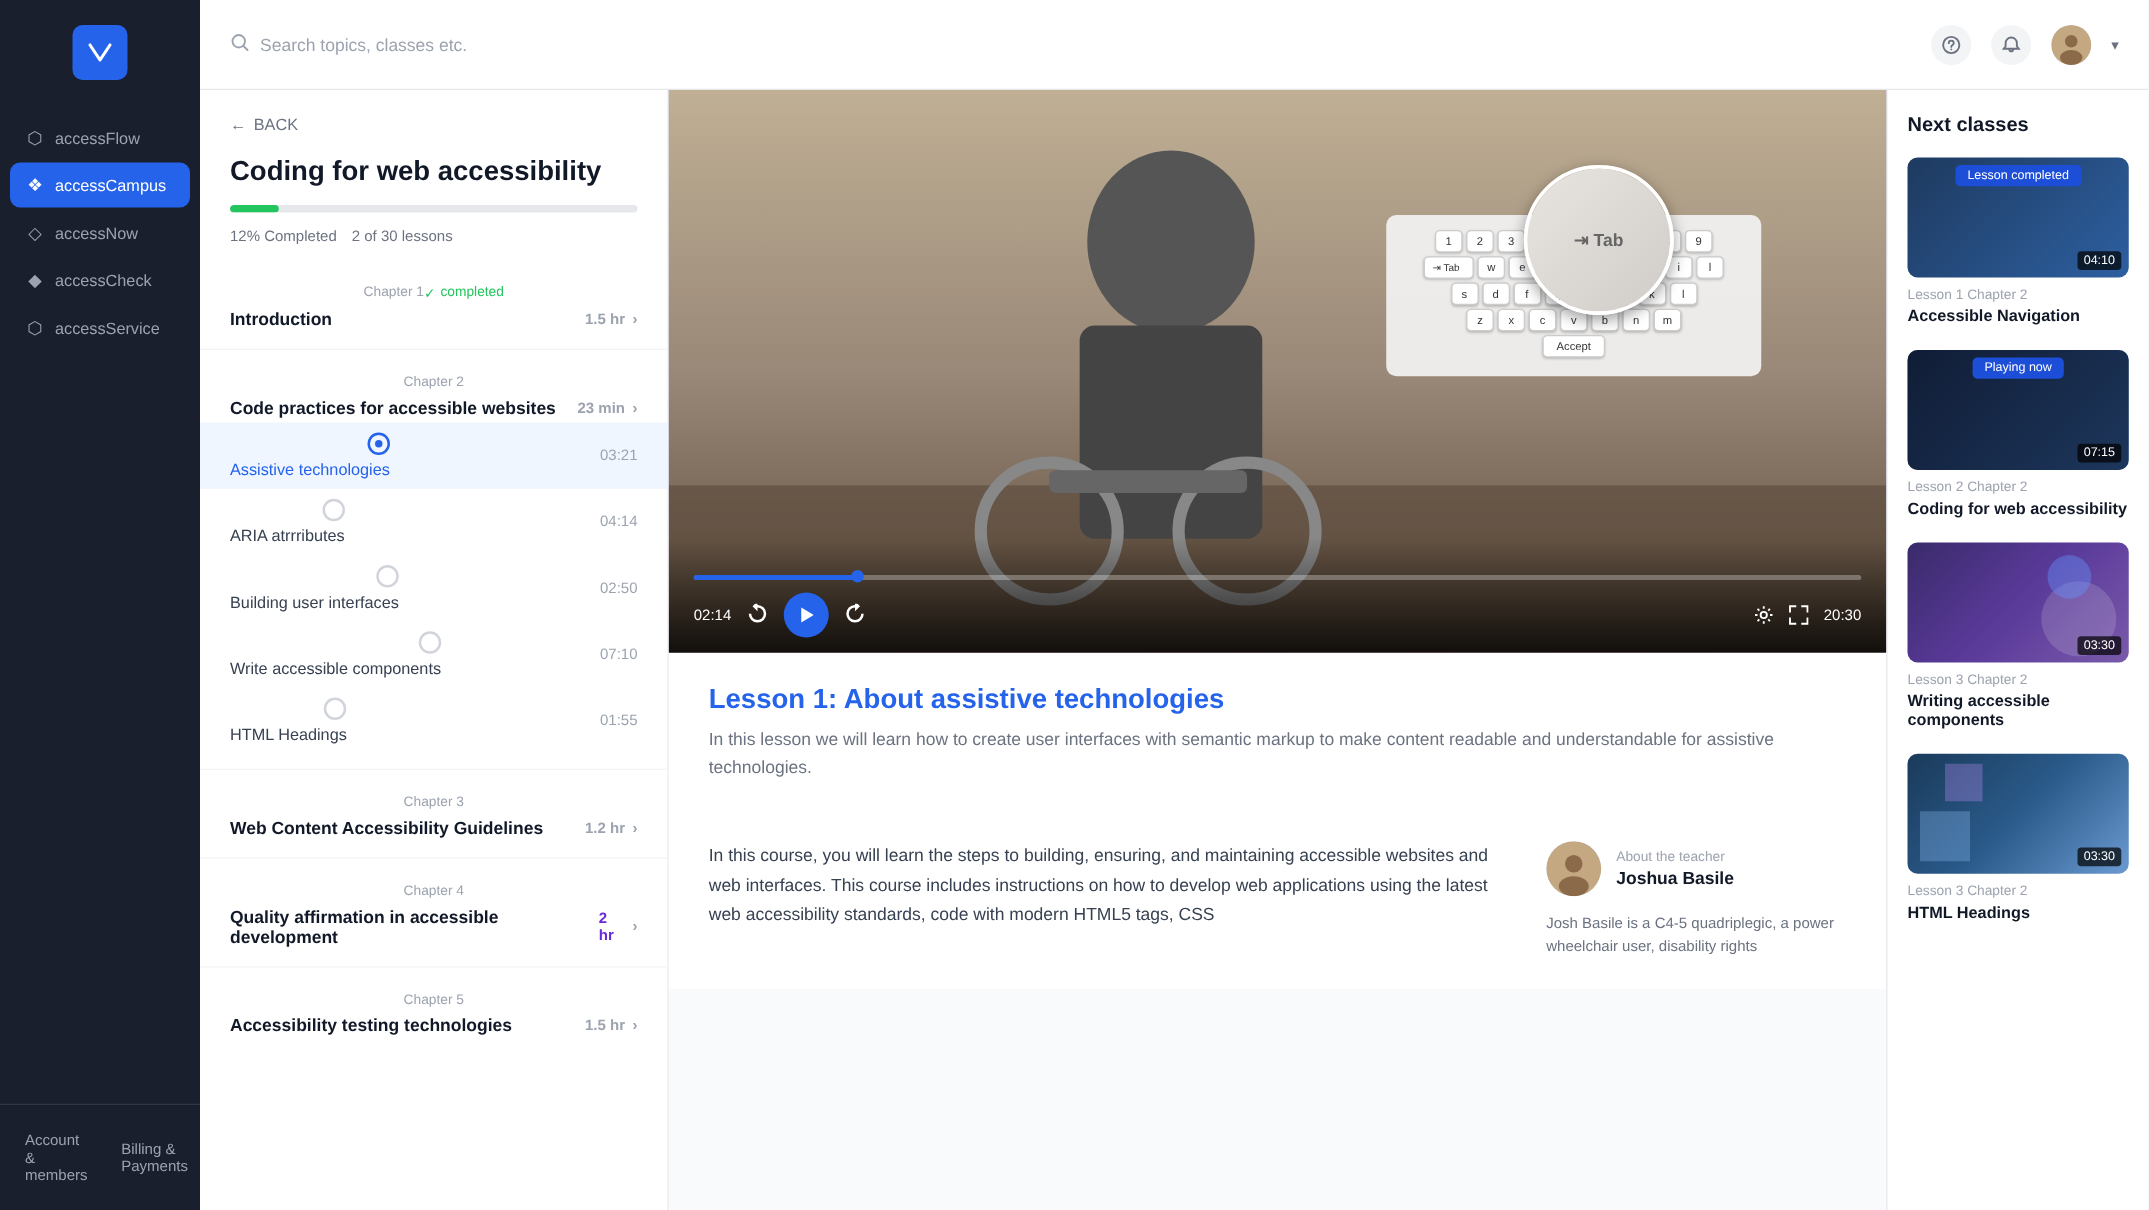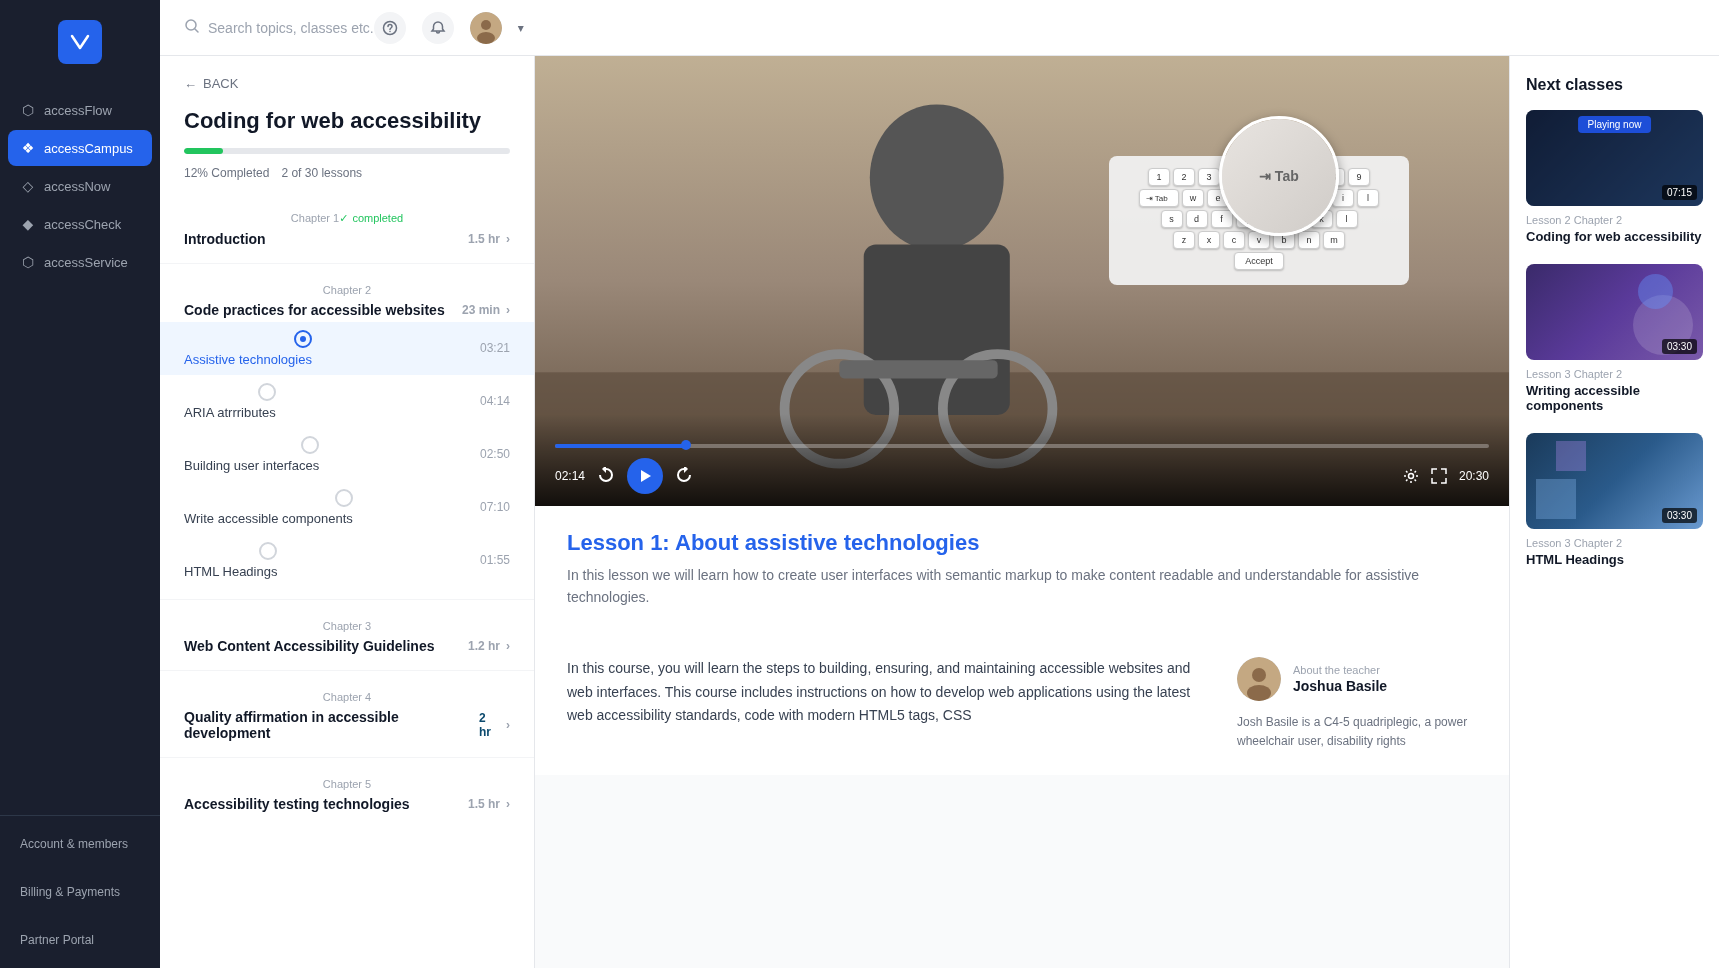--- a/index.html
+++ b/index.html
@@ -58,22 +58,22 @@
     }
     .sidebar-item-icon {
       font-size: 14px;
       width: 16px;
       text-align: center;
     }
     .sidebar-bottom {
       padding: 12px 8px;
       border-top: 1px solid #2d3748;
       display: flex;
-      flex-direction: column;
-      gap: 16px;
+      flex-direction: row;
+      gap: 3px;
     }
     .sidebar-bottom-item {
       display: flex;
       align-items: center;
       gap: 8px;
       padding: 9px 12px;
       border-radius: 8px;
       cursor: pointer;
       color: #9ca3af;
       font-size: 12px;
@@ -85,23 +85,24 @@
       display: flex;
       flex-direction: column;
       overflow: hidden;
     }
 
     
     .topbar {
       background: white;
       border-bottom: 1px solid #e5e7eb;
       padding: 0 24px;
-      height: 56px;
-      display: flex;
-      align-items: center;
+      height: 72px;
+      display: flex;
+      align-items: center;
+      justify-content: space-between;
       flex-shrink: 0;
     }
     .search-bar {
       display: flex;
       align-items: center;
       gap: 8px;
       color: #9ca3af;
       font-size: 14px;
     }
     .search-icon-wrap {
@@ -799,21 +800,21 @@
       </div>
       <div class="divider"></div>
 
       <div class="chapter-section">
         <div class="chapter-header">
           <span class="chapter-label">Chapter 4</span>
         </div>
         <div class="chapter-name">
           <span style="font-weight:600;">Quality affirmation in accessible development</span>
           <span style="display:flex;align-items:center;gap:6px;">
-            <span style="font-size:12px;color:#0c4a6e;">2 hr</span>
+            <span style="font-size:12px;color:#6d28d9;">2 hr</span>
             <span class="chapter-arrow">›</span>
           </span>
         </div>
       </div>
       <div class="divider"></div>
 
       <div class="chapter-section">
         <div class="chapter-header">
           <span class="chapter-label">Chapter 5</span>
         </div>
@@ -979,20 +980,28 @@
             </div>
           </div>
           <div class="teacher-bio">Josh Basile is a C4-5 quadriplegic, a power wheelchair user, disability rights</div>
         </div>
       </div>
     </div>
 
     <div class="next-classes">
       <div class="next-classes-title">Next classes</div>
 
+      <div class="next-class-card">
+        <div class="next-class-thumb thumb-1">
+          <div class="thumb-badge">Lesson completed</div>
+          <div class="thumb-duration">04:10</div>
+        </div>
+        <div class="next-class-meta">Lesson 1 Chapter 2</div>
+        <div class="next-class-title">Accessible Navigation</div>
+      </div>
 
       <div class="next-class-card">
         <div class="next-class-thumb thumb-2">
           <div style="position:absolute;inset:0;background:rgba(10,20,40,0.6);"></div>
           <div class="thumb-badge playing">Playing now</div>
           <div class="thumb-duration">07:15</div>
         </div>
         <div class="next-class-meta">Lesson 2 Chapter 2</div>
         <div class="next-class-title">Coding for web accessibility</div>
       </div>

